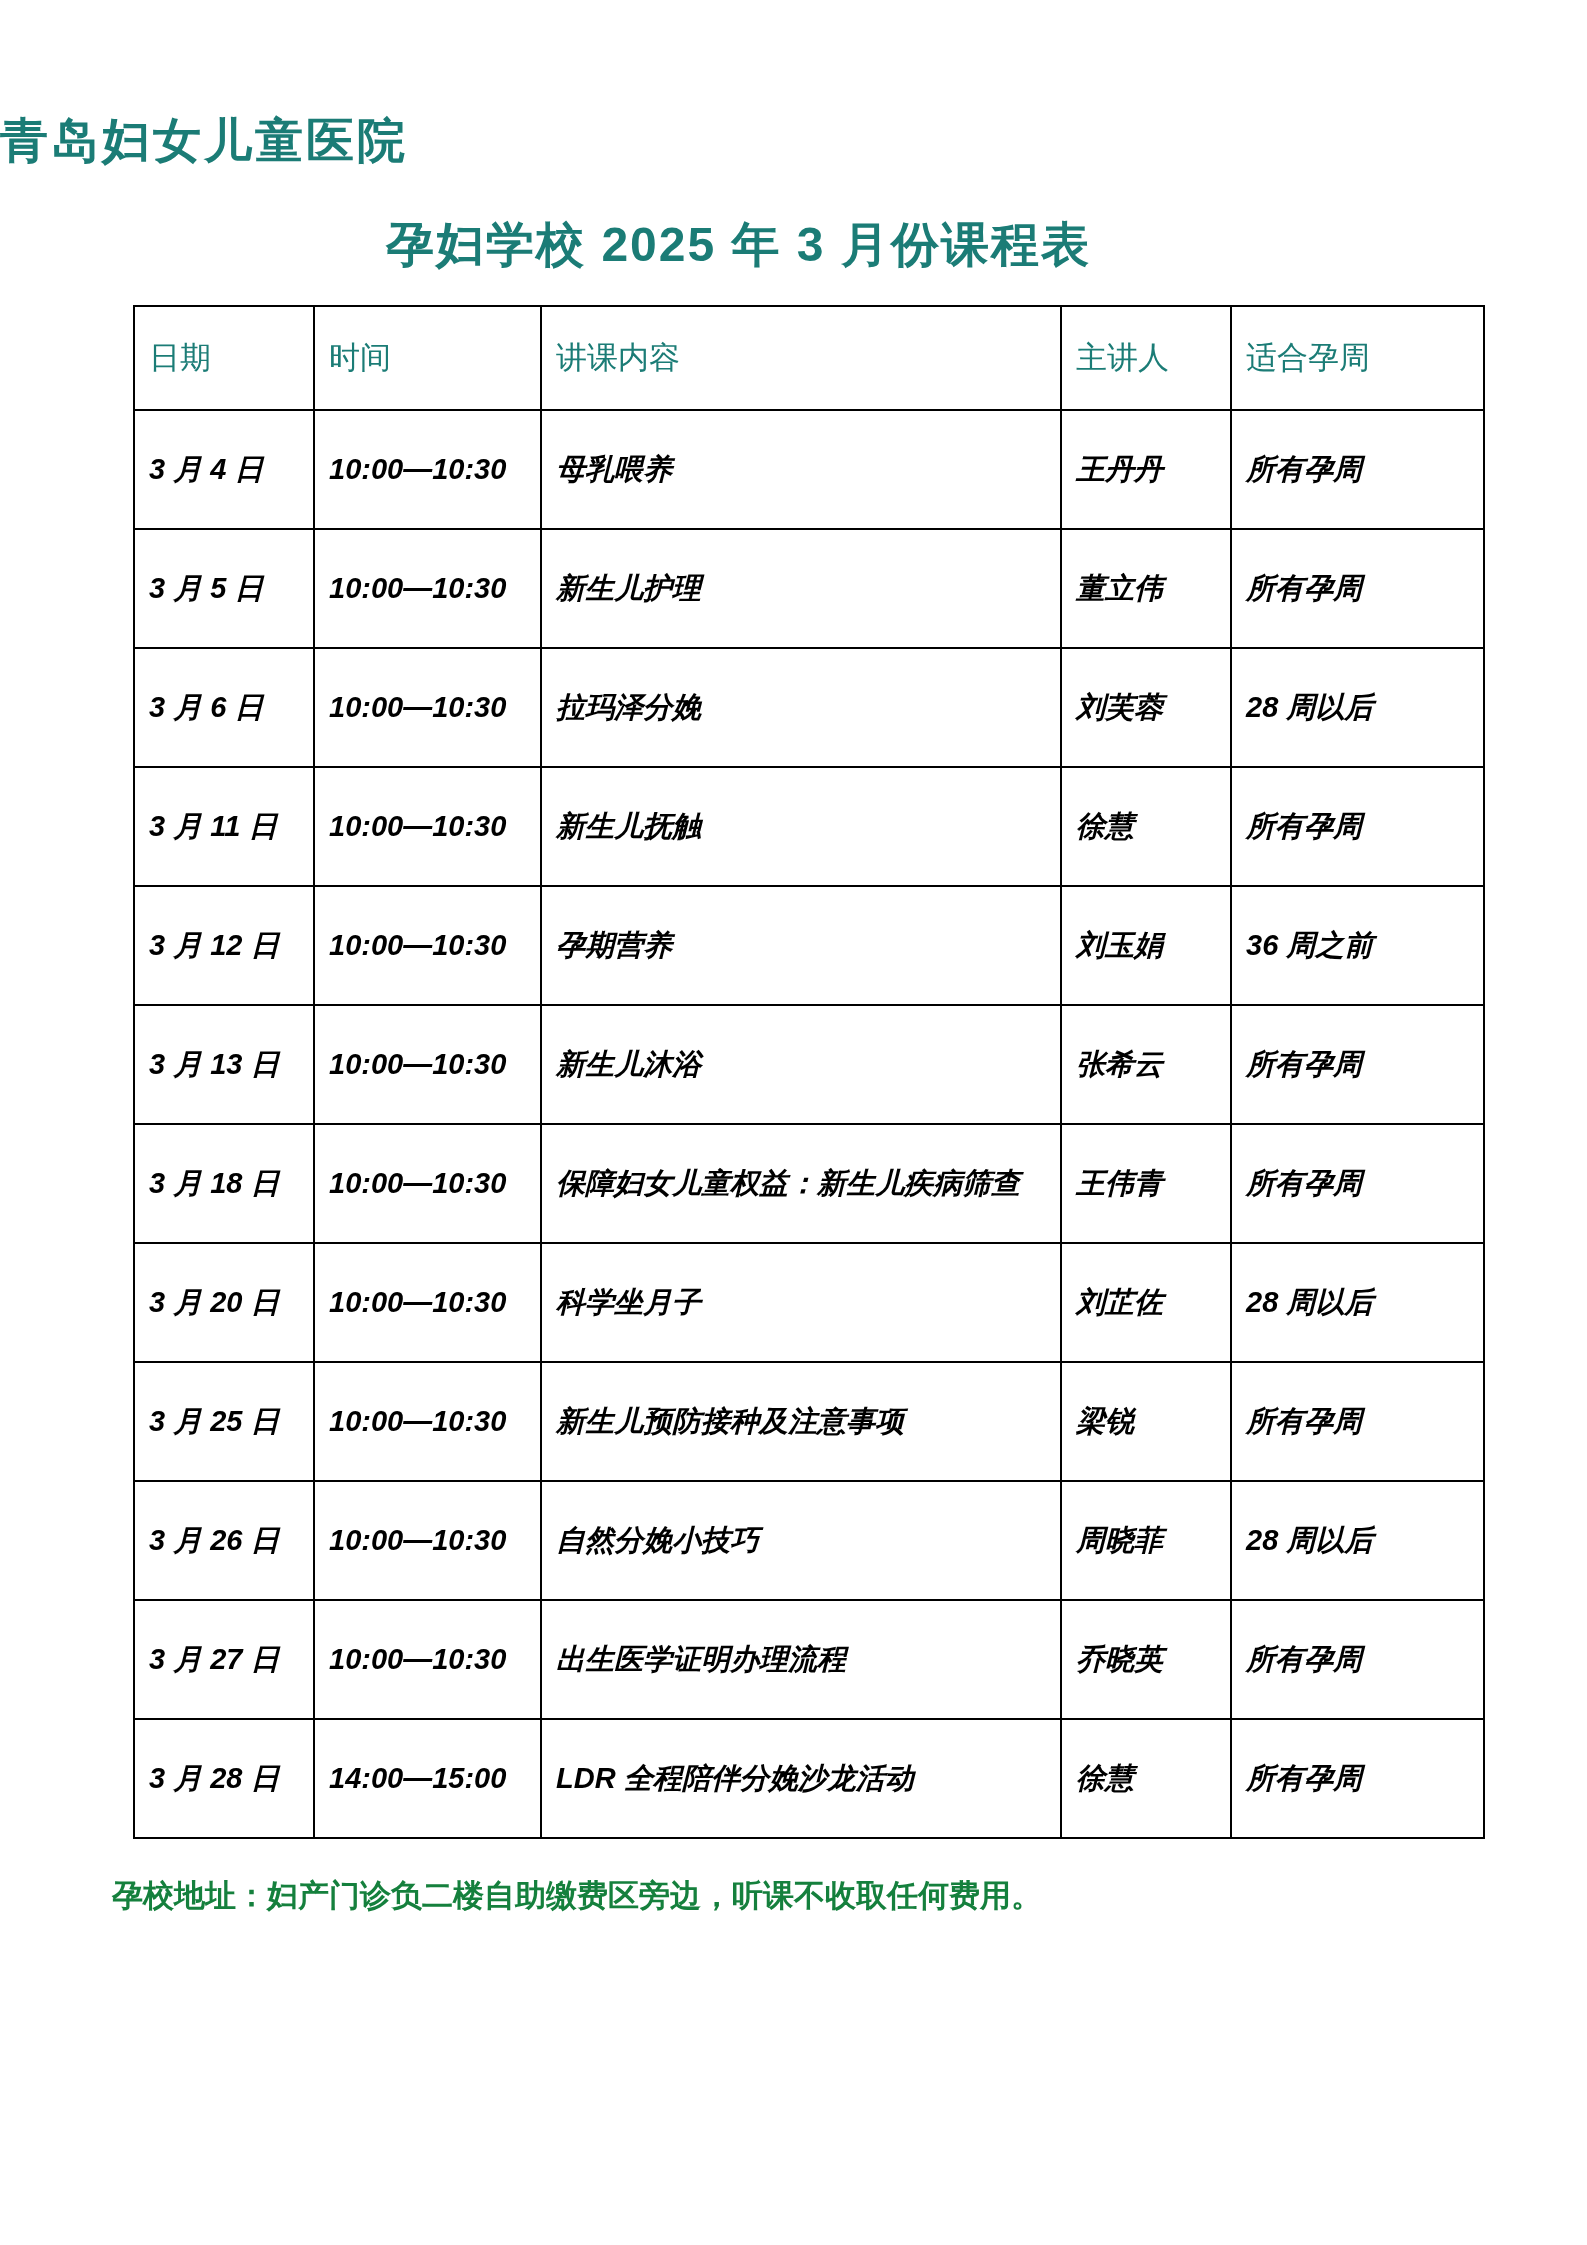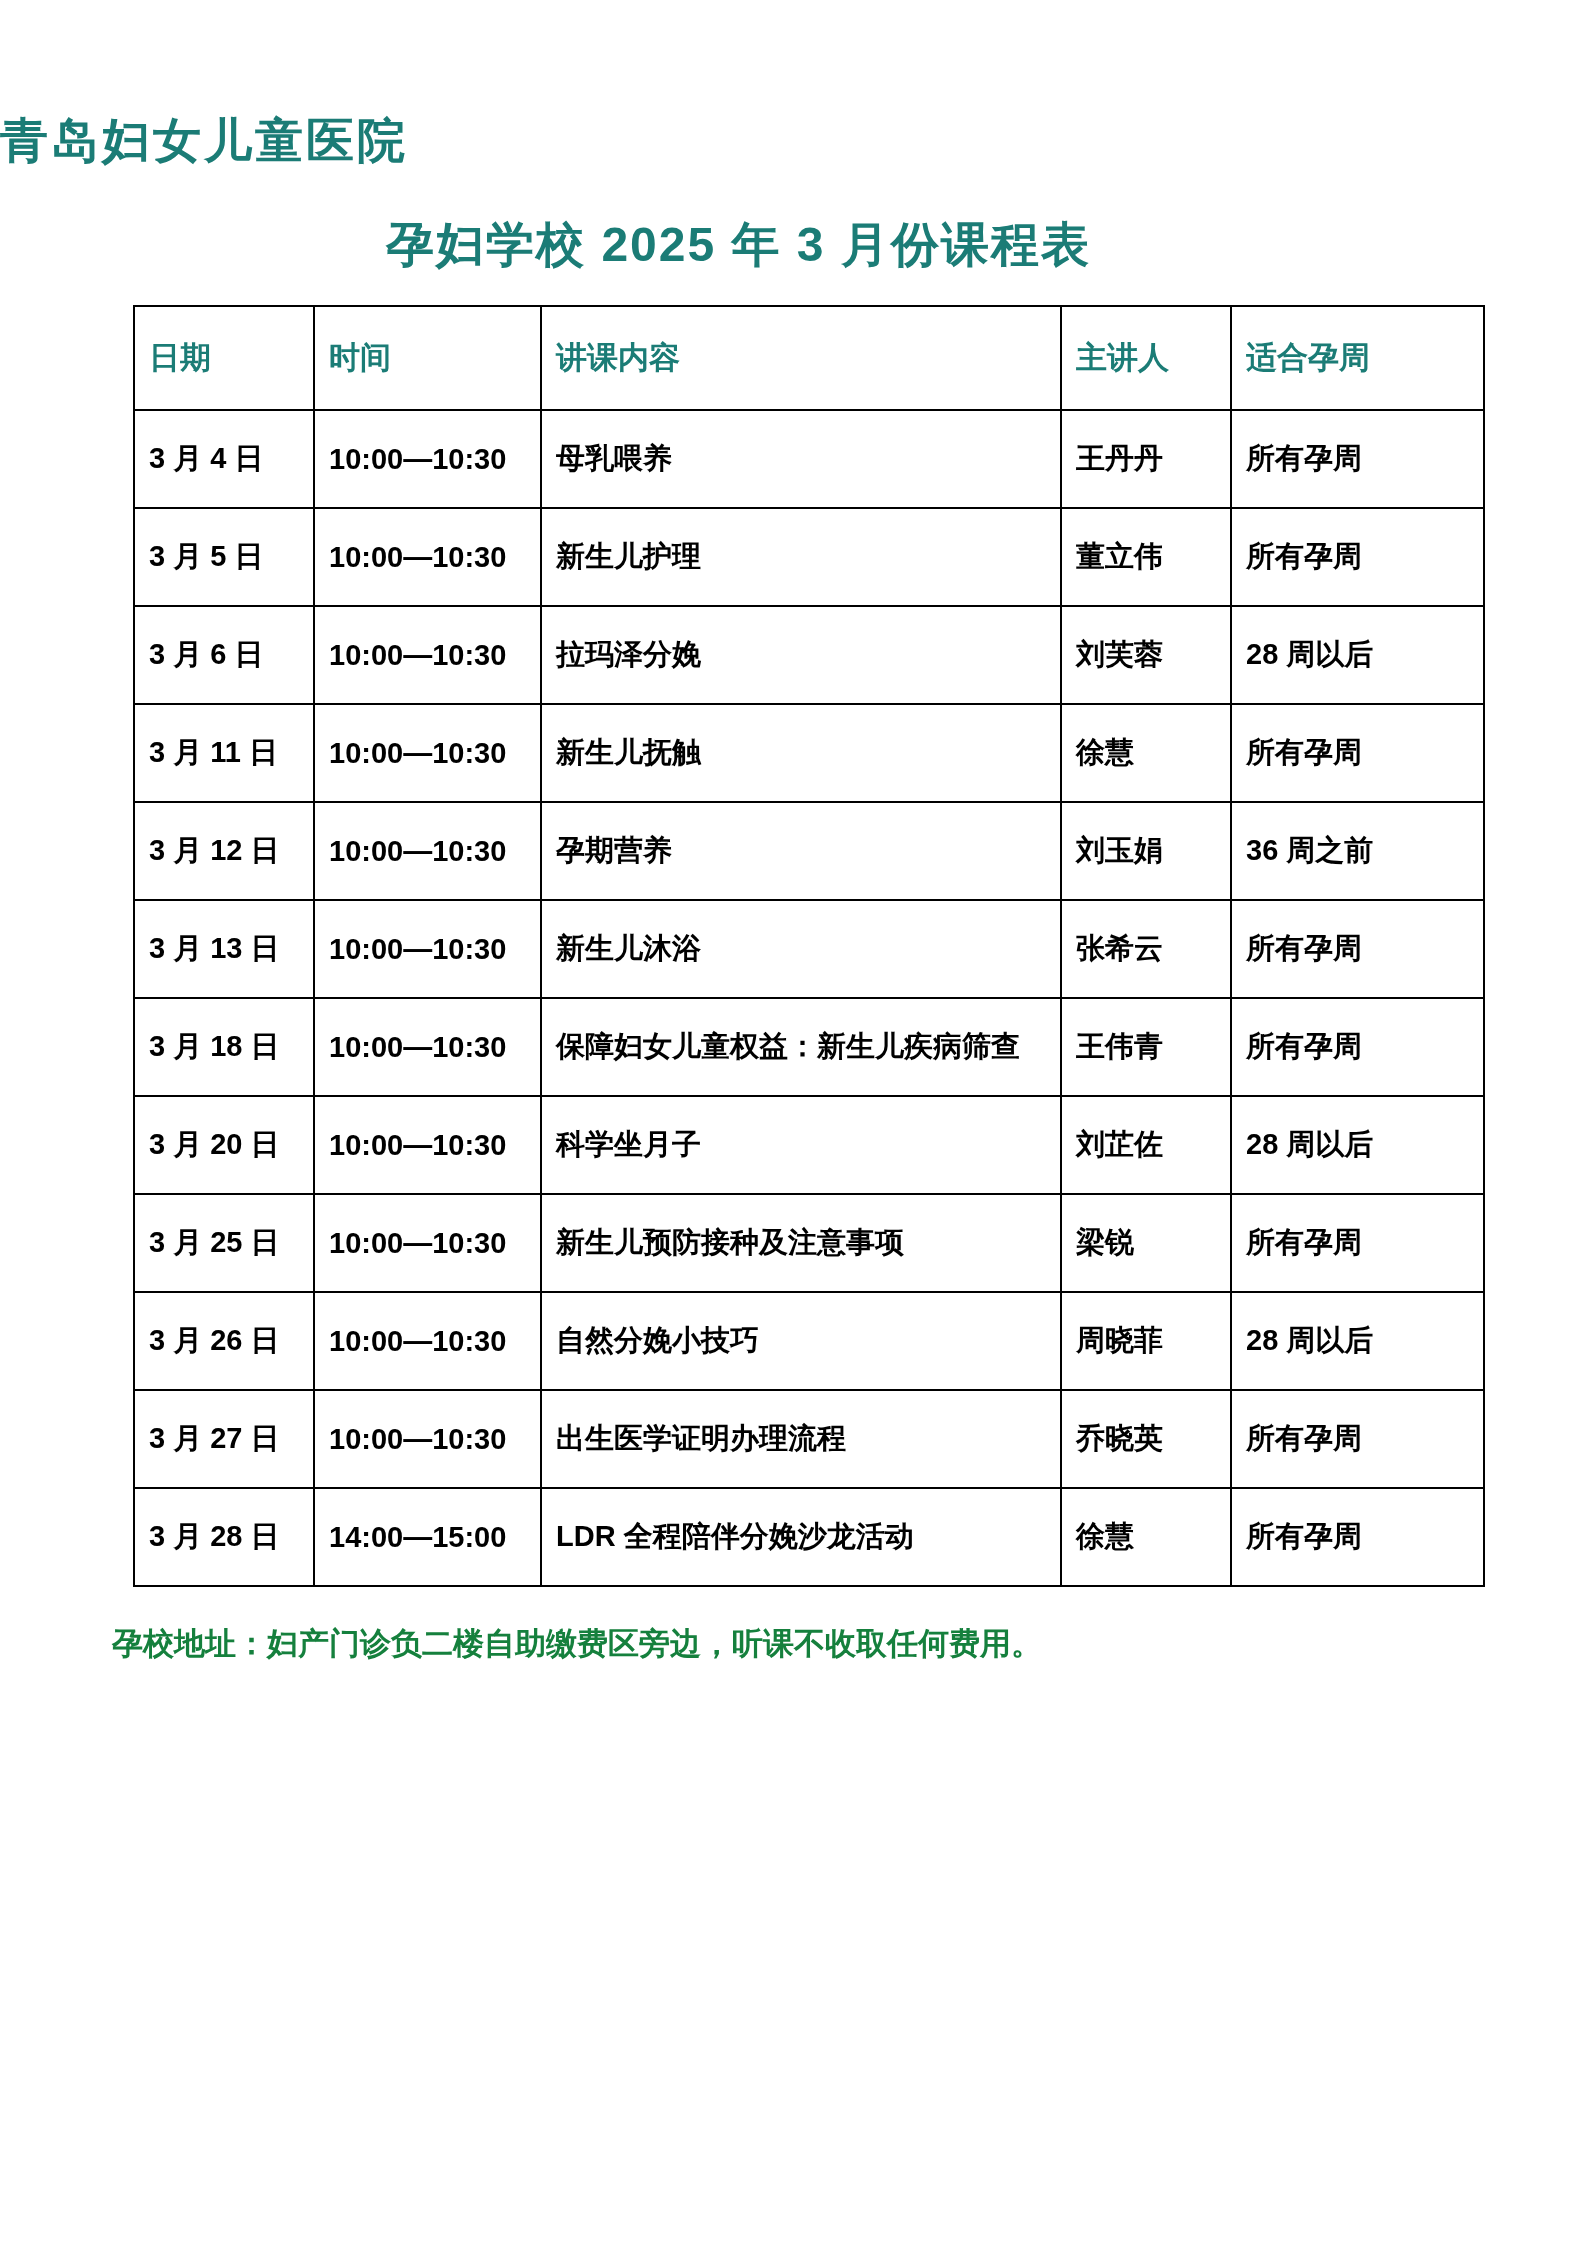--- a/index.html
+++ b/index.html
@@ -43,25 +43,25 @@
     width: 1350px;
   }
   .schedule th, .schedule td {
     border: 2px solid #000000;
     text-align: left;
     vertical-align: middle;
     padding: 0 6px 0 14px;
     overflow: hidden;
   }
   .schedule thead tr { height: 104px; }
-  .schedule tbody tr { height: 98px; }
+  .schedule tbody tr { height: 119px; font-style: italic; }
   .schedule th {
     font-size: 31px;
     color: #1B7C76;
-    font-weight: bold;
+    font-weight: normal;
   }
   .schedule td {
     font-size: 29px;
     font-weight: bold;
     color: #000000;
   }
   .footer-note {
     margin: 36px 0 0 112px;
     font-size: 31px;
     line-height: 42px;

